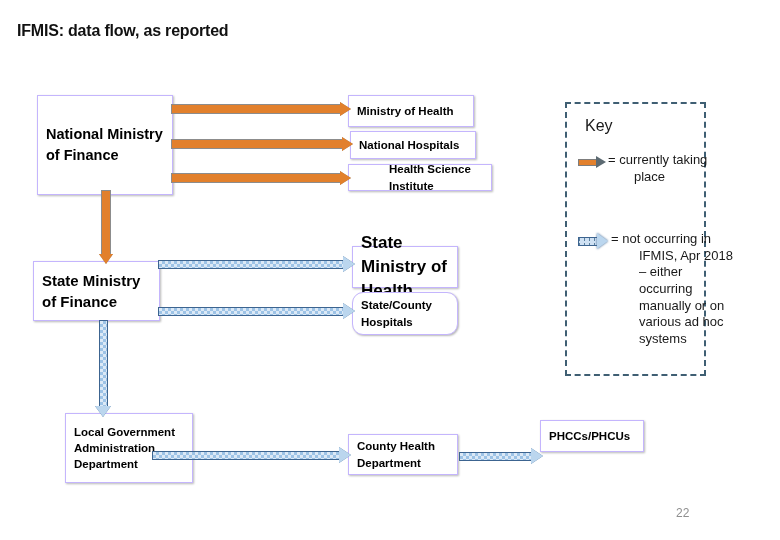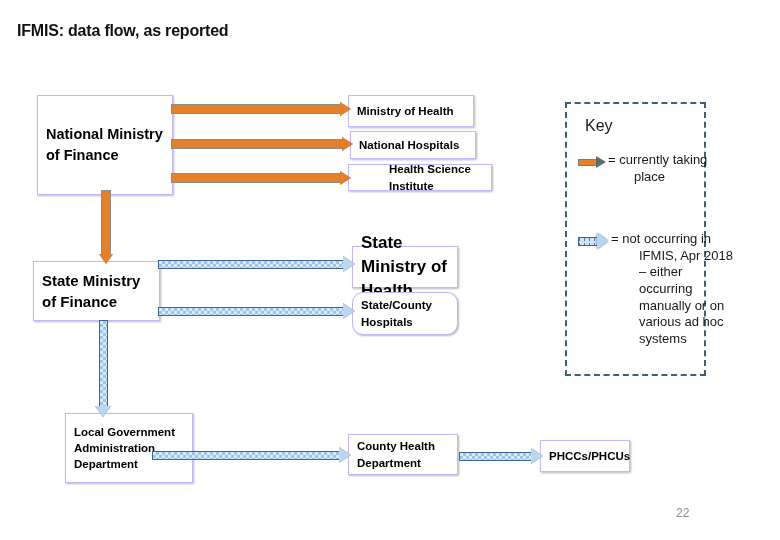--- a/index.html
+++ b/index.html
@@ -166,21 +166,21 @@
   </div>
 
   <div class="box" style="left:25px;top:413px;width:128px;height:70px;font-size:11.5px;margin-left:40px;">
     <span class="lbl">Local Government Administration Department</span>
   </div>
 
   <div class="box" style="left:348px;top:434px;width:110px;height:41px;font-size:11.5px;">
     <span class="lbl">County Health Department</span>
   </div>
 
-  <div class="box" style="left:540px;top:440px;width:90px;height:32px;font-size:11.5px;">
+  <div class="box" style="left:540px;top:420px;width:104px;height:32px;font-size:11.5px;">
     <span class="lbl">PHCCs/PHCUs</span>
   </div>
 
   <div class="arrow-o-h" style="left:171px;top:103px;width:180px;">
     <div class="shaft"></div>
     <div class="head"></div>
   </div>
 
   <div class="arrow-o-h" style="left:171px;top:138px;width:182px;">
     <div class="shaft"></div>

